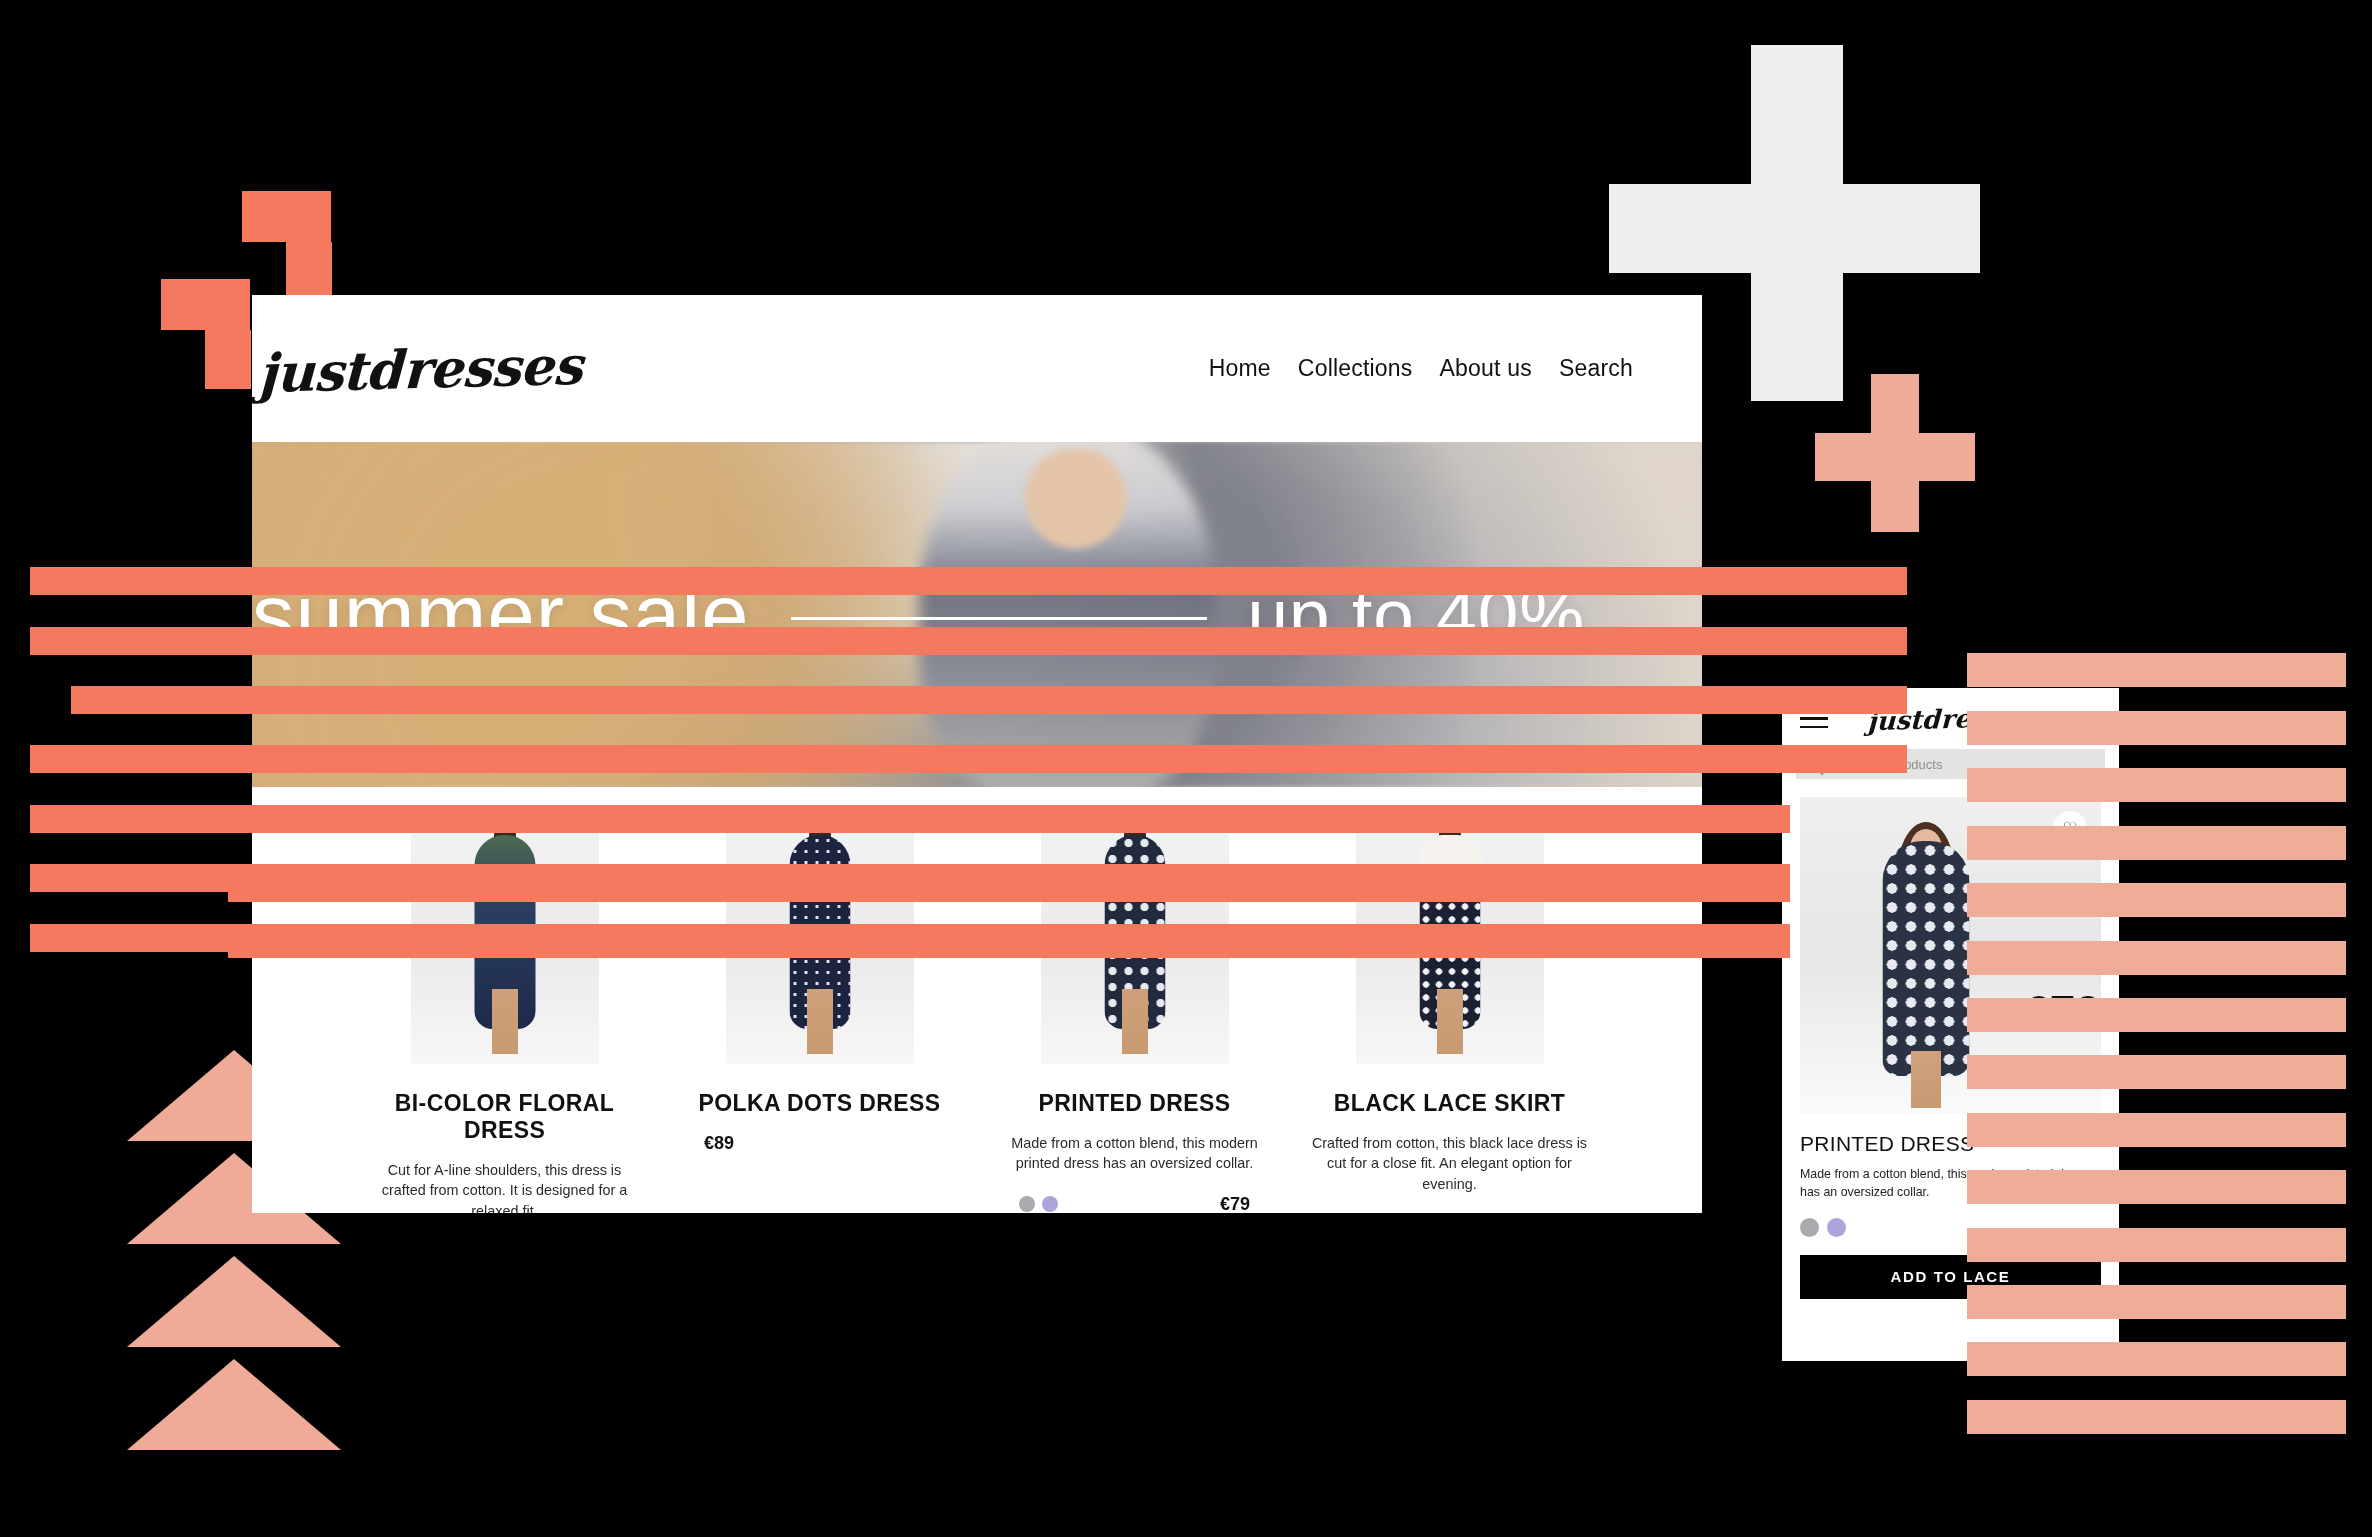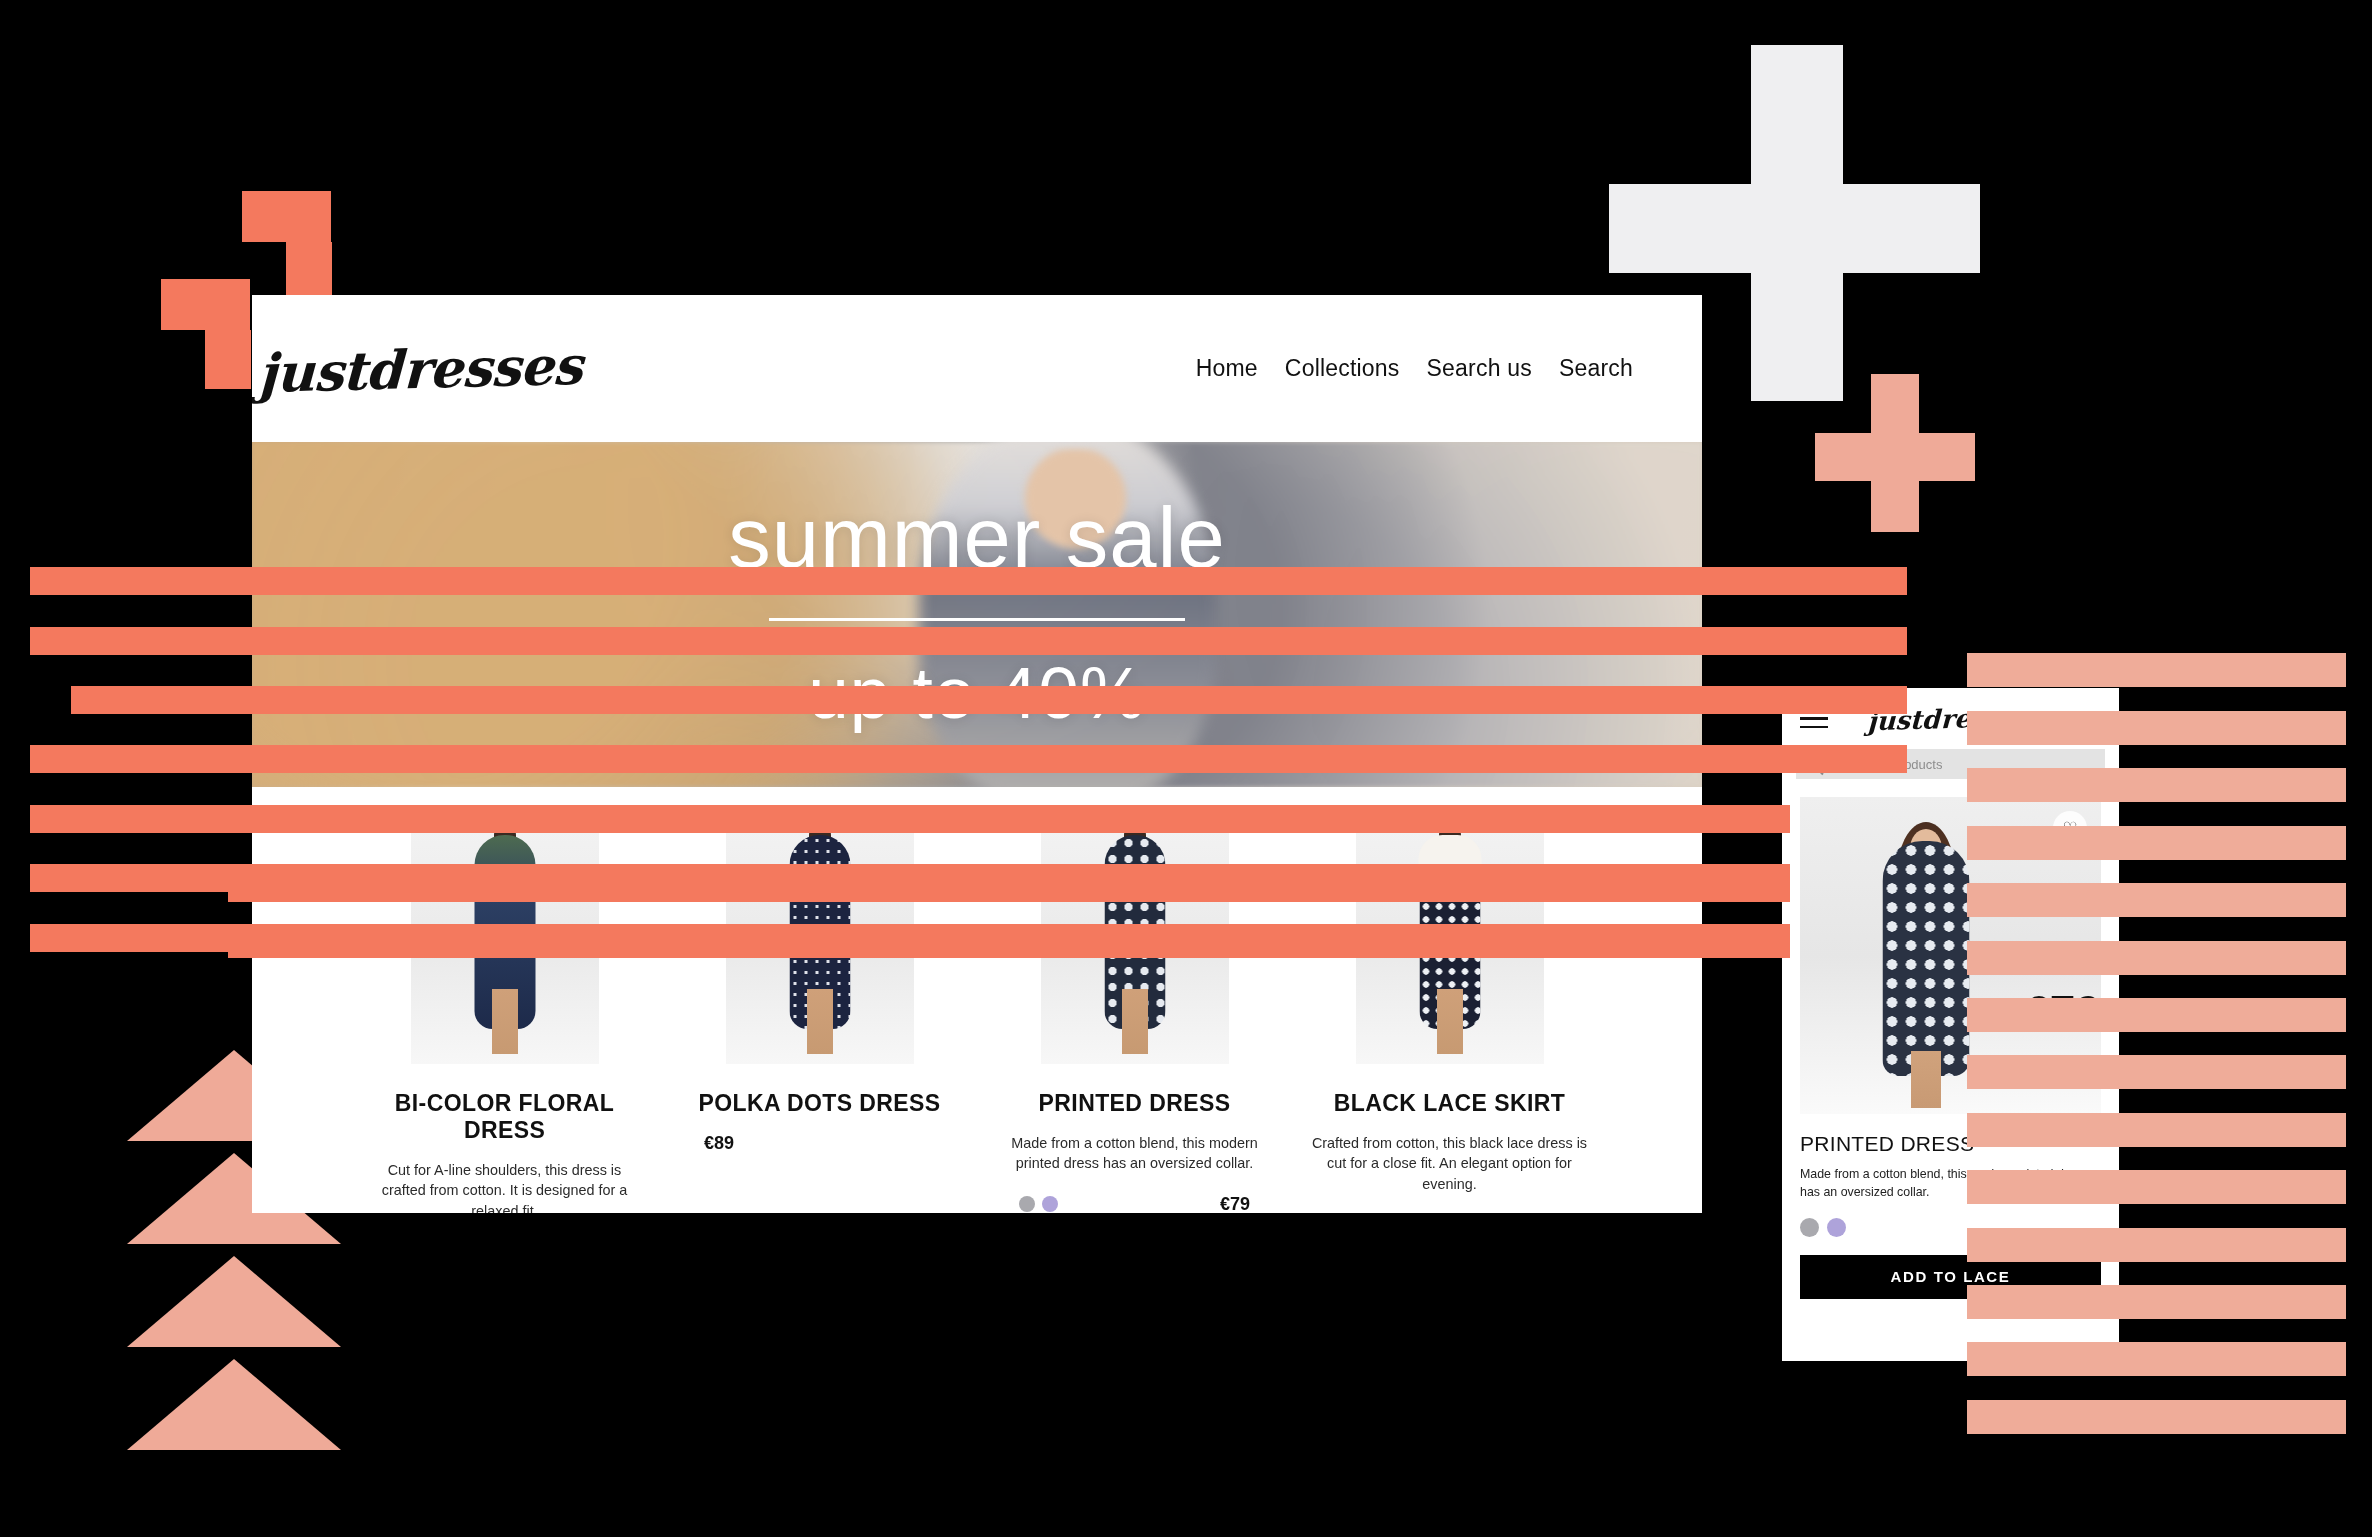--- a/index.html
+++ b/index.html
@@ -95,24 +95,25 @@
   }
   #hero .headwrap {
     position: absolute;
     left: 52%; top: 2%;
     width: 139px; height: 109px;
     background: radial-gradient(circle at 50% 45%, #e4c4a8 0 52%, rgba(0,0,0,0) 58%);
     filter: blur(3px);
   }
   #hero-copy {
     position: absolute; inset: 0;
-    display: flex; flex-direction: column;
-    align-items: center; justify-content: center;
+    display: flex; flex-direction: row;
+    align-items: center; 
     color: #fff;
     text-shadow: 0 1px 12px rgba(0,0,0,.12);
+    gap: 41px;
   }
   #hero-copy .h1 {
     font-size: 85px; font-weight: 300; letter-spacing: 1px; line-height: 1;
   }
   #hero-copy .rule {
     width: 416px; height: 3px; background: #fff; margin: 38px 0 30px;
   }
   #hero-copy .h2 { font-size: 73px; font-weight: 300; letter-spacing: 1px; }
 
   
@@ -293,21 +294,21 @@
 
   <div id="browser">
 
     <header id="topbar">
       <div class="logo-wrap">
         <div class="logo">justdresses</div>
       </div>
       <nav class="mainnav">
         <a href="#">Home</a>
         <a href="#">Collections</a>
-        <a href="#">Search us</a>
+        <a href="#">About us</a>
         <a href="#">Search</a>
       </nav>
     </header>
 
     <section id="hero">
       <div class="blur-layer"></div>
       <div class="figure"></div>
       <div class="headwrap"></div>
       <div id="hero-copy">
         <div class="h1">summer sale</div>

